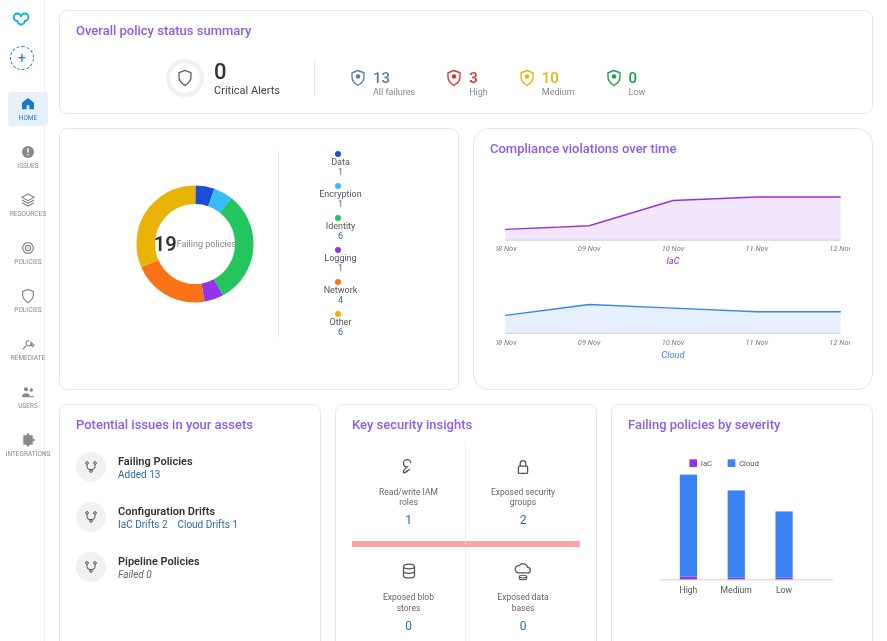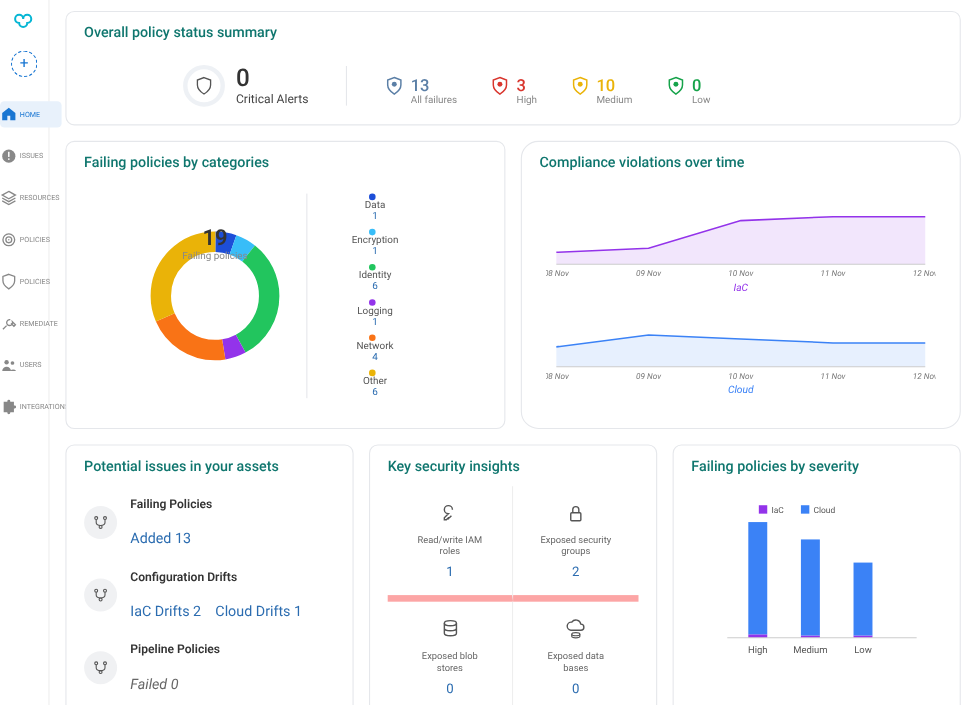--- a/index.html
+++ b/index.html
@@ -1,51 +1,51 @@
 <!DOCTYPE html>
 <html><head>
 <meta charset="utf-8">
 <style>
   * { box-sizing: border-box; margin: 0; padding: 0; }
   body { font-family: -apple-system, BlinkMacSystemFont, "Segoe UI", Roboto, sans-serif; background: #fff; color: #333; font-size: 12px; width: 887px; height: 641px; overflow: hidden; display: flex; }
   .sidebar { width: 45px; background: #fff; border-right: 1px solid #eee; display: flex; flex-direction: column; align-items: center; padding-top: 8px; gap: 16px; }
   .logo { width: 22px; height: 22px; display:flex; align-items:center; justify-content:center; }
   .add-circle { width: 24px; height:24px; border:1.5px dashed #1976d2; border-radius:50%; display:flex; align-items:center; justify-content:center; color:#1976d2; font-size:14px; }
-  .nav-item { display:flex; flex-direction:row; align-items:center; gap:2px; width:56px; padding:4px 0; cursor:pointer; font-size:6.5px; color:#888; text-align:center;margin-left:12px; }
+  .nav-item { display:flex; flex-direction:column; align-items:center; gap:2px; width:40px; padding:4px 0; cursor:pointer; font-size:6.5px; color:#888; text-align:center;margin-left:12px; }
   .nav-item.active { color:#1976d2; background:#e8f1fb; border-radius:4px; }
   .nav-icon { width:16px; height:16px; display:flex; align-items:center; justify-content:center; font-size:14px; }
   .main { flex:1; padding:10px 14px; overflow:auto; }
   .card { border:1px solid #e5e7eb; border-radius:8px; background:#fff; padding:12px 16px; }
-  .card-title { font-size:13px; font-weight:500; color:#0f766e; margin-bottom:10px; }
+  .card-title { font-size:13px; font-weight:500; color:#8b5cf6; margin-bottom:10px; }
   .summary-body { display:flex; align-items:center; gap:34px; padding:10px 14px 4px 90px; }
   .crit-wrap { display:flex; align-items:center; gap:10px; }
   .shield-circle { width:38px; height:38px; border:4px solid #eef1f5; border-radius:50%; display:flex; align-items:center; justify-content:center; }
   .crit-text .num { font-size:22px; font-weight:500; }
   .crit-text .lbl { font-size:11px; color:#444; }
   .vline { width:1px; height:36px; background:#e5e7eb; }
   .stat { display:flex; align-items:center; gap:6px; }
   .stat-col .num { font-size:15px; font-weight:500;margin-top:11px; }
   .stat-col .lbl { font-size:9px; color:#888; }
   .row { display:flex; gap:14px; margin-top:14px; }
   .donut-wrap { flex:1; display:flex; align-items:center; justify-content:center; gap:18px; padding:10px 0; }
   .donut { position:relative; width:130px; height:130px; }
-  .donut-center { position:absolute; inset:0; display:flex; flex-direction:column; align-items:center; }
+  .donut-center { position:absolute; inset:0; display:flex; flex-direction:row; align-items:center; justify-content:center; }
   .donut-center .n { font-size:20px; font-weight:600; }
   .donut-center .t { font-size:9px; color:#888; }
   .legend { border-left:1px solid #e5e7eb; padding-left:14px; display:flex; flex-direction:column; gap:6px; width:110px; }
   .legend-row { display:flex; align-items:center; font-size:9px; color:#555;flex-direction:column; }
   .dot { width:6px; height:6px; border-radius:50%; margin-right:6px; }
   .legend-row .lbl { flex:1; }
   .legend-row .val { color:#2b6cb0; }
   .comp-card { flex:1; min-width:0;border-radius:16px; }
   .comp-chart { padding:4px 6px;font-style:italic; }
   .issue-row { display:flex; align-items:center; gap:12px; padding:10px 0; }
   .issue-icon { width:30px; height:30px; border-radius:50%; background:#f0f1f3; display:flex; align-items:center; justify-content:center; }
   .issue-title { font-size:11px; font-weight:600; color:#333; }
-  .issue-sub { font-size:13px; color:#2b6cb0; margin-top:18px; }
+  .issue-sub { font-size:10px; color:#2b6cb0; margin-top:1px; }
   .issue-sub .muted { color:#666;font-style:italic; }
   .insights-grid { display:grid; grid-template-columns:1fr 1fr; }
   .insight-cell { display:flex; flex-direction:column; align-items:center; justify-content:space-between; gap:6px; padding:14px 4px; border-bottom:6px solid #fca5a5; }
   .insight-cell:nth-child(odd) { border-right:1px solid #eee; }
   .insight-cell .lbl { font-size:8.5px; color:#666; text-align:center; line-height:1.2; }
   .insight-cell .val { font-size:12px; color:#2b6cb0; }
   .sev-chart { padding:10px 4px 0 4px; }
   .row3 > .card { flex:1; min-width:0; }
 </style>
 </head>
@@ -190,21 +190,20 @@
               <div class="num" style="color:#16a34a">0</div>
               <div class="lbl">Low</div>
             </div>
           </div>
         </div>
     </div>
   </div>
 
   <div class="row">
     <div class="card" style="flex:1">
-      <div class="card-title">Failing policies by categories</div>
       <div class="donut-wrap">
         <div class="donut">
           <svg width="130" height="130" viewBox="0 0 42 42" id="donut-svg">
               <circle cx="21" cy="21" r="15.915" fill="transparent" stroke="#1d4ed8" stroke-width="6" stroke-dasharray="5.263157894736842 94.73684210526316" stroke-dashoffset="25"></circle>
               <circle cx="21" cy="21" r="15.915" fill="transparent" stroke="#38bdf8" stroke-width="6" stroke-dasharray="5.263157894736842 94.73684210526316" stroke-dashoffset="19.736842105263158"></circle>
               <circle cx="21" cy="21" r="15.915" fill="transparent" stroke="#22c55e" stroke-width="6" stroke-dasharray="31.57894736842105 68.42105263157895" stroke-dashoffset="14.473684210526315"></circle>
               <circle cx="21" cy="21" r="15.915" fill="transparent" stroke="#9333ea" stroke-width="6" stroke-dasharray="5.263157894736842 94.73684210526316" stroke-dashoffset="-17.105263157894736"></circle>
               <circle cx="21" cy="21" r="15.915" fill="transparent" stroke="#f97316" stroke-width="6" stroke-dasharray="21.052631578947366 78.94736842105263" stroke-dashoffset="-22.36842105263158"></circle>
               <circle cx="21" cy="21" r="15.915" fill="transparent" stroke="#eab308" stroke-width="6" stroke-dasharray="31.57894736842105 68.42105263157895" stroke-dashoffset="-43.421052631578945"></circle>
             </svg>

